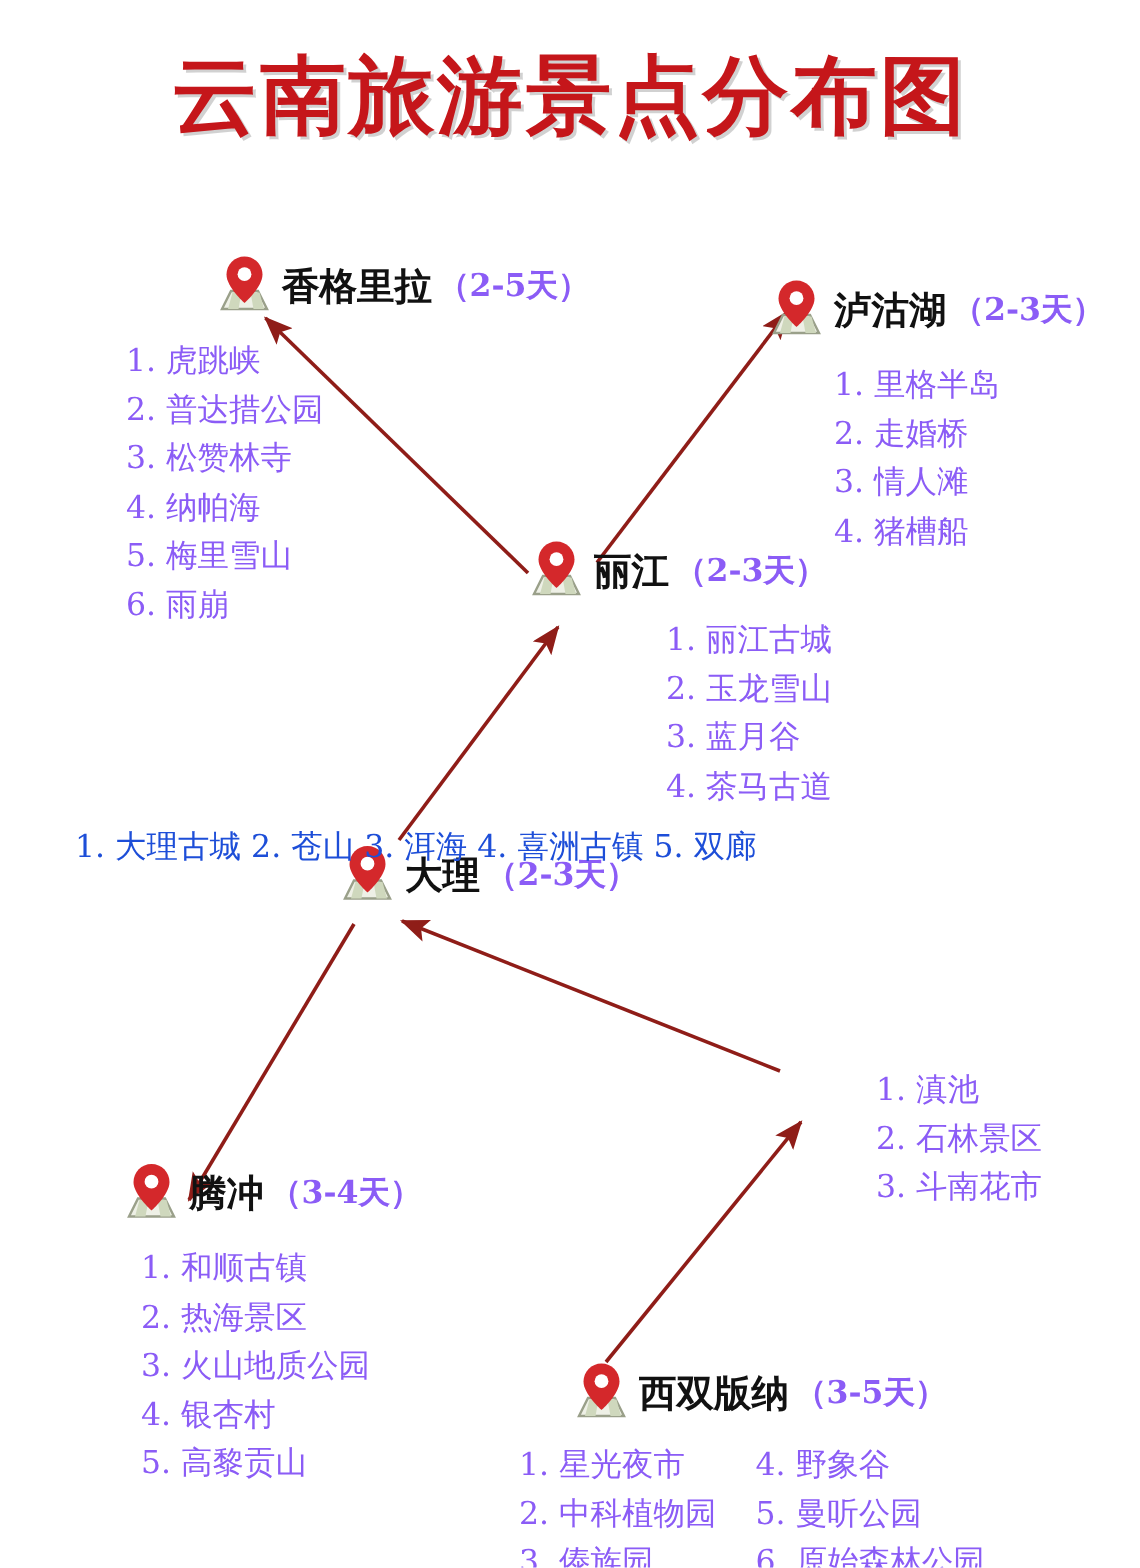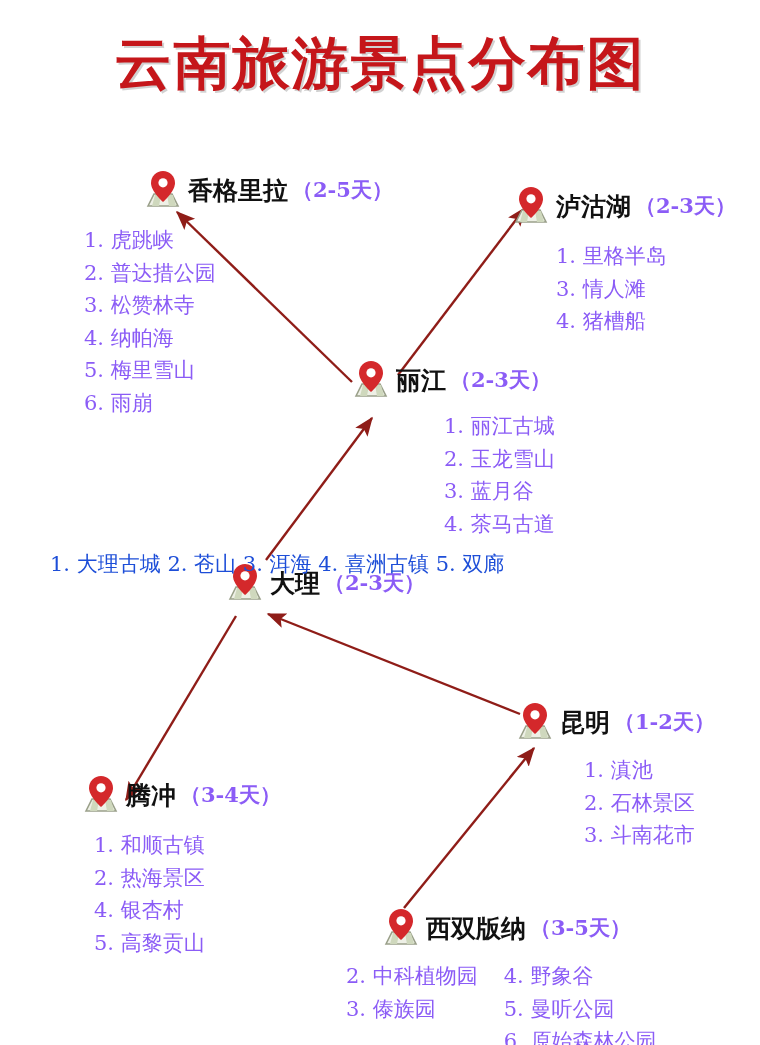--- a/index.html
+++ b/index.html
@@ -180,20 +180,21 @@
           <path d="M27 27 L33 27 L36 38 L29 38 Z" fill="#cfd8bd"></path>
           <path d="M23 3 C16.4 3 11 8.4 11 15 C11 23.5 23 34 23 34 C23 34 35 23.5 35 15 C35 8.4 29.6 3 23 3 Z" fill="#d4282b"></path>
           <circle cx="23" cy="14.8" r="4.6" fill="#ffffff"></circle>
         </svg>
       </span>
       <span class="node-name">泸沽湖</span>
       <span class="node-days">（2-3天）</span>
     </div>
     <div class="poi-list">
       <span class="poi">1. 里格半岛</span>
+      <span class="poi">2. 走婚桥</span>
       <span class="poi">3. 情人滩</span>
       <span class="poi">4. 猪槽船</span>
     </div>
   </div>
 
   <div class="node" id="node-lijiang">
     <div class="node-head">
       <span class="pin">
         <svg width="46" height="44" viewBox="0 0 46 44">
           <path d="M8 38 L14 26 L32 26 L38 38 Z" fill="#eef0e6" stroke="#9aa08a" stroke-width="1.6"></path>
@@ -231,33 +232,20 @@
     <div class="poi-list-left">
       <span class="poi">1. 大理古城</span>
       <span class="poi">2. 苍山</span>
       <span class="poi">3. 洱海</span>
       <span class="poi">4. 喜洲古镇</span>
       <span class="poi">5. 双廊</span>
     </div>
   </div>
 
   <div class="node" id="node-kunming">
-    <div class="node-head">
-      <span class="pin">
-        <svg width="46" height="44" viewBox="0 0 46 44">
-          <path d="M8 38 L14 26 L32 26 L38 38 Z" fill="#eef0e6" stroke="#9aa08a" stroke-width="1.6"></path>
-          <path d="M15 27 L21 27 L19 38 L12 38 Z" fill="#cfd8bd"></path>
-          <path d="M27 27 L33 27 L36 38 L29 38 Z" fill="#cfd8bd"></path>
-          <path d="M23 3 C16.4 3 11 8.4 11 15 C11 23.5 23 34 23 34 C23 34 35 23.5 35 15 C35 8.4 29.6 3 23 3 Z" fill="#d4282b"></path>
-          <circle cx="23" cy="14.8" r="4.6" fill="#ffffff"></circle>
-        </svg>
-      </span>
-      <span class="node-name">昆明</span>
-      <span class="node-days">（1-2天）</span>
-    </div>
     <div class="poi-list">
       <span class="poi">1. 滇池</span>
       <span class="poi">2. 石林景区</span>
       <span class="poi">3. 斗南花市</span>
     </div>
   </div>
 
   <div class="node" id="node-tengchong">
     <div class="node-head">
       <span class="pin">
@@ -268,20 +256,21 @@
           <path d="M23 3 C16.4 3 11 8.4 11 15 C11 23.5 23 34 23 34 C23 34 35 23.5 35 15 C35 8.4 29.6 3 23 3 Z" fill="#d4282b"></path>
           <circle cx="23" cy="14.8" r="4.6" fill="#ffffff"></circle>
         </svg>
       </span>
       <span class="node-name">腾冲</span>
       <span class="node-days">（3-4天）</span>
     </div>
     <div class="poi-list">
       <span class="poi">1. 和顺古镇</span>
       <span class="poi">2. 热海景区</span>
+      <span class="poi">3. 火山地质公园</span>
       <span class="poi">4. 银杏村</span>
       <span class="poi">5. 高黎贡山</span>
     </div>
   </div>
 
   <div class="node" id="node-banna">
     <div class="node-head">
       <span class="pin">
         <svg width="46" height="44" viewBox="0 0 46 44">
           <path d="M8 38 L14 26 L32 26 L38 38 Z" fill="#eef0e6" stroke="#9aa08a" stroke-width="1.6"></path>
@@ -289,20 +278,21 @@
           <path d="M27 27 L33 27 L36 38 L29 38 Z" fill="#cfd8bd"></path>
           <path d="M23 3 C16.4 3 11 8.4 11 15 C11 23.5 23 34 23 34 C23 34 35 23.5 35 15 C35 8.4 29.6 3 23 3 Z" fill="#d4282b"></path>
           <circle cx="23" cy="14.8" r="4.6" fill="#ffffff"></circle>
         </svg>
       </span>
       <span class="node-name">西双版纳</span>
       <span class="node-days">（3-5天）</span>
     </div>
     <div class="poi-list cols">
       <div>
+        <span class="poi">1. 星光夜市</span>
         <span class="poi">2. 中科植物园</span>
         <span class="poi">3. 傣族园</span>
       </div>
       <div>
         <span class="poi">4. 野象谷</span>
         <span class="poi">5. 曼听公园</span>
         <span class="poi">6. 原始森林公园</span>
       </div>
     </div>
   </div>

